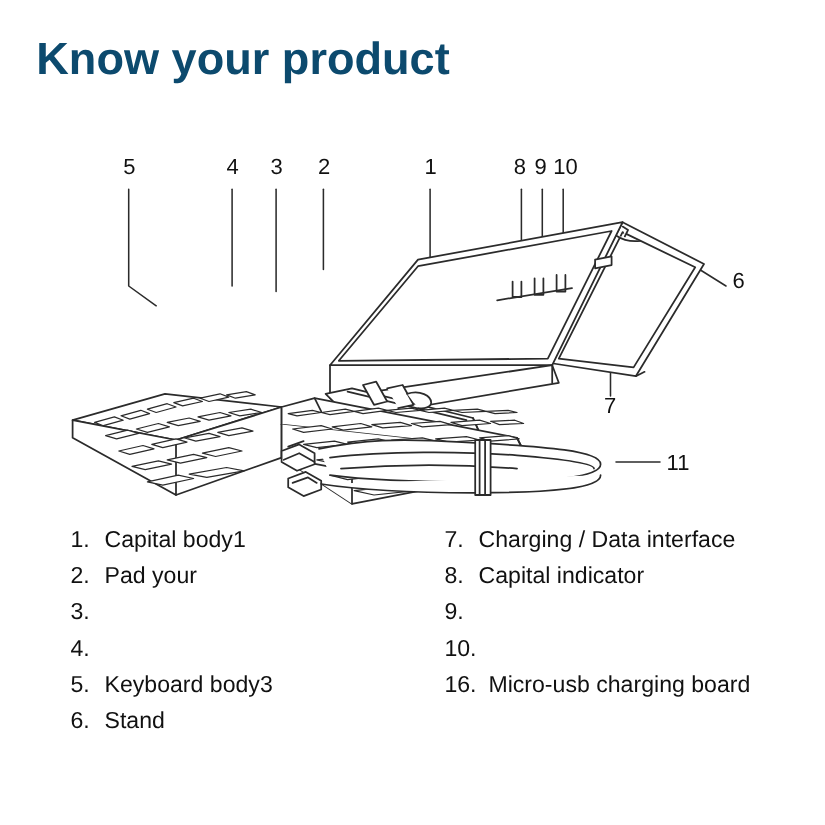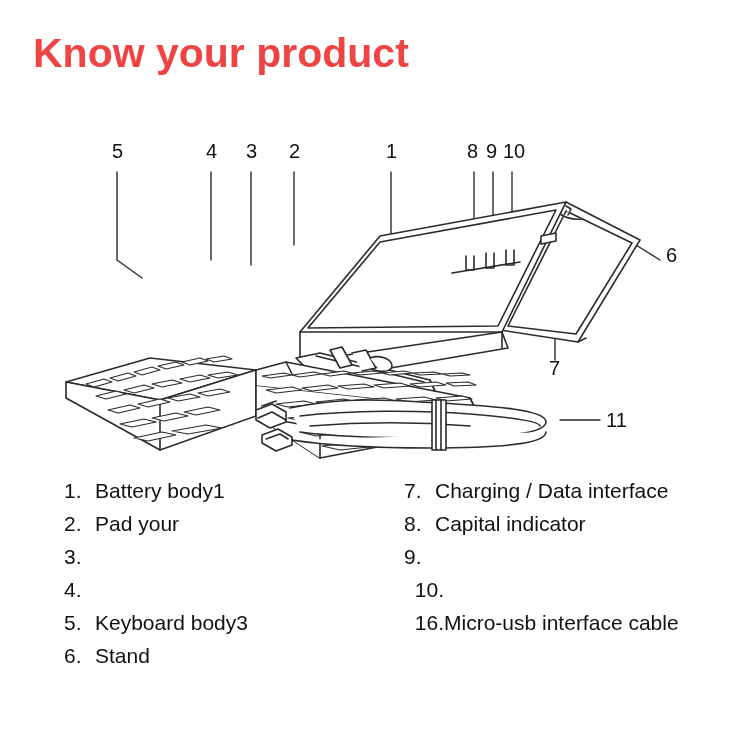--- a/index.html
+++ b/index.html
@@ -21,21 +21,21 @@
     width: 750px;
     height: 750px;
   }
   .title {
     position: absolute;
     left: 33px;
     top: 30px;
     font-size: 41px;
     font-weight: bold;
     letter-spacing: 0px;
-    color: #ef4444;
+    color: #0c4a6e;
     white-space: nowrap;
   }
   .diagram {
     position: absolute;
     left: 0;
     top: 110px;
     width: 750px;
     height: 360px;
   }
   .legend {
@@ -59,21 +59,20 @@
     color: #111111;
     white-space: nowrap;
   }
   .legend-num {
     min-width: 31px;
     text-align: left;
     flex: 0 0 auto;
   }
   .legend-num.wide {
     min-width: 40px;
-    text-align: right;
   }
   .legend-label {
     flex: 0 0 auto;
   }
   svg { display: block; }
   .callout-label {
     font-size: 20px;
     fill: #111111;
     font-family: "Liberation Sans", sans-serif;
   }
@@ -249,21 +248,21 @@
         <text class="callout-label" x="549" y="265">7</text>
         <text class="callout-label" x="606" y="317">11</text>
       </g>
     </svg>
   </div>
 
   <div class="legend">
     <div class="legend-col left">
       <div class="legend-row">
         <span class="legend-num">1.</span>
-        <span class="legend-label">Battery body1</span>
+        <span class="legend-label">Capital body1</span>
       </div>
       <div class="legend-row">
         <span class="legend-num">2.</span>
         <span class="legend-label">Pad your</span>
       </div>
       <div class="legend-row">
         <span class="legend-num">3.</span>
       </div>
       <div class="legend-row">
         <span class="legend-num">4.</span>
@@ -288,18 +287,18 @@
         <span class="legend-label">Capital indicator</span>
       </div>
       <div class="legend-row">
         <span class="legend-num">9.</span>
       </div>
       <div class="legend-row">
         <span class="legend-num wide">10.</span>
       </div>
       <div class="legend-row">
         <span class="legend-num wide">16.</span>
-        <span class="legend-label">Micro-usb interface cable</span>
+        <span class="legend-label">Micro-usb charging board</span>
       </div>
     </div>
   </div>
 
 </div>
 
 </body></html>

